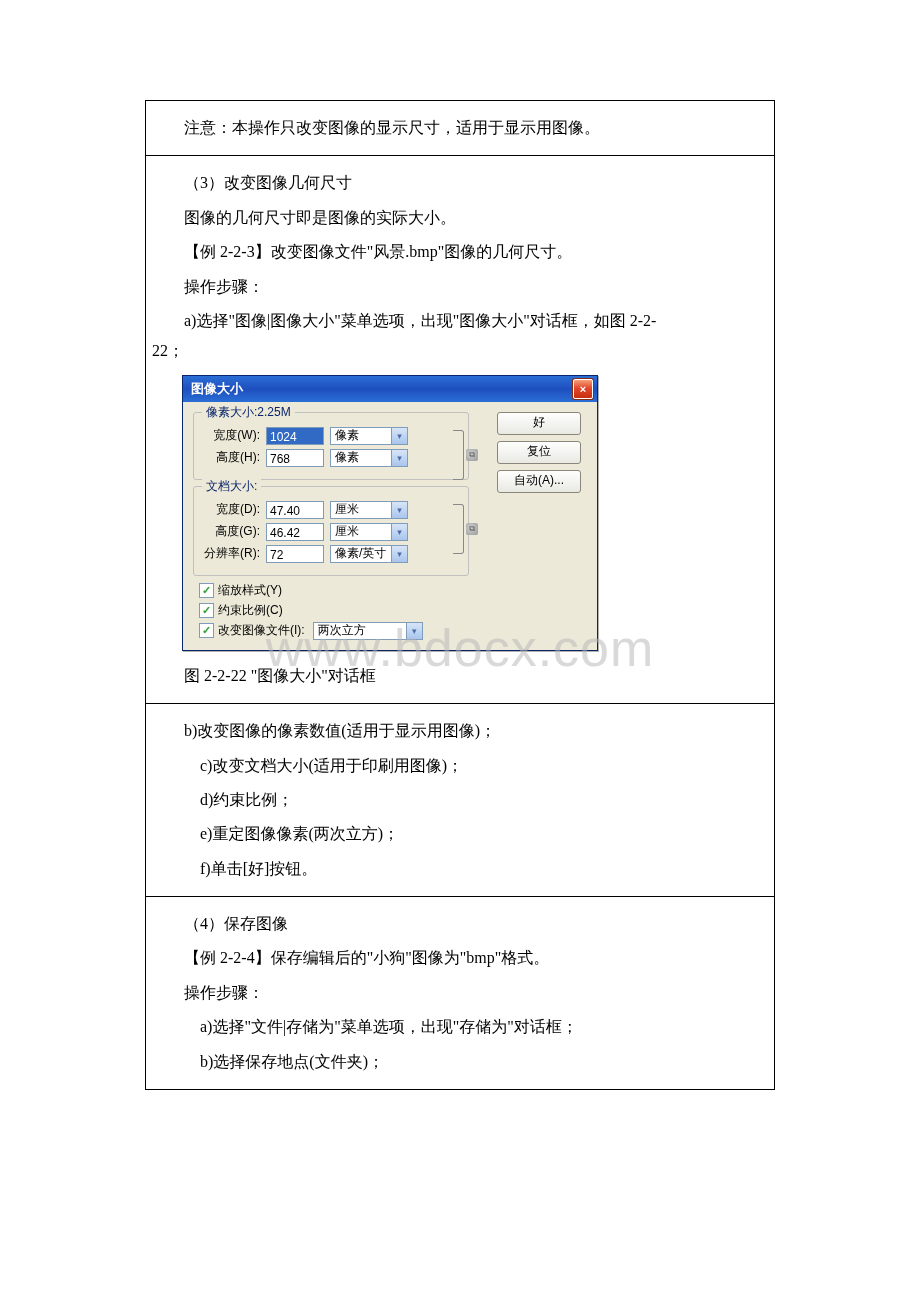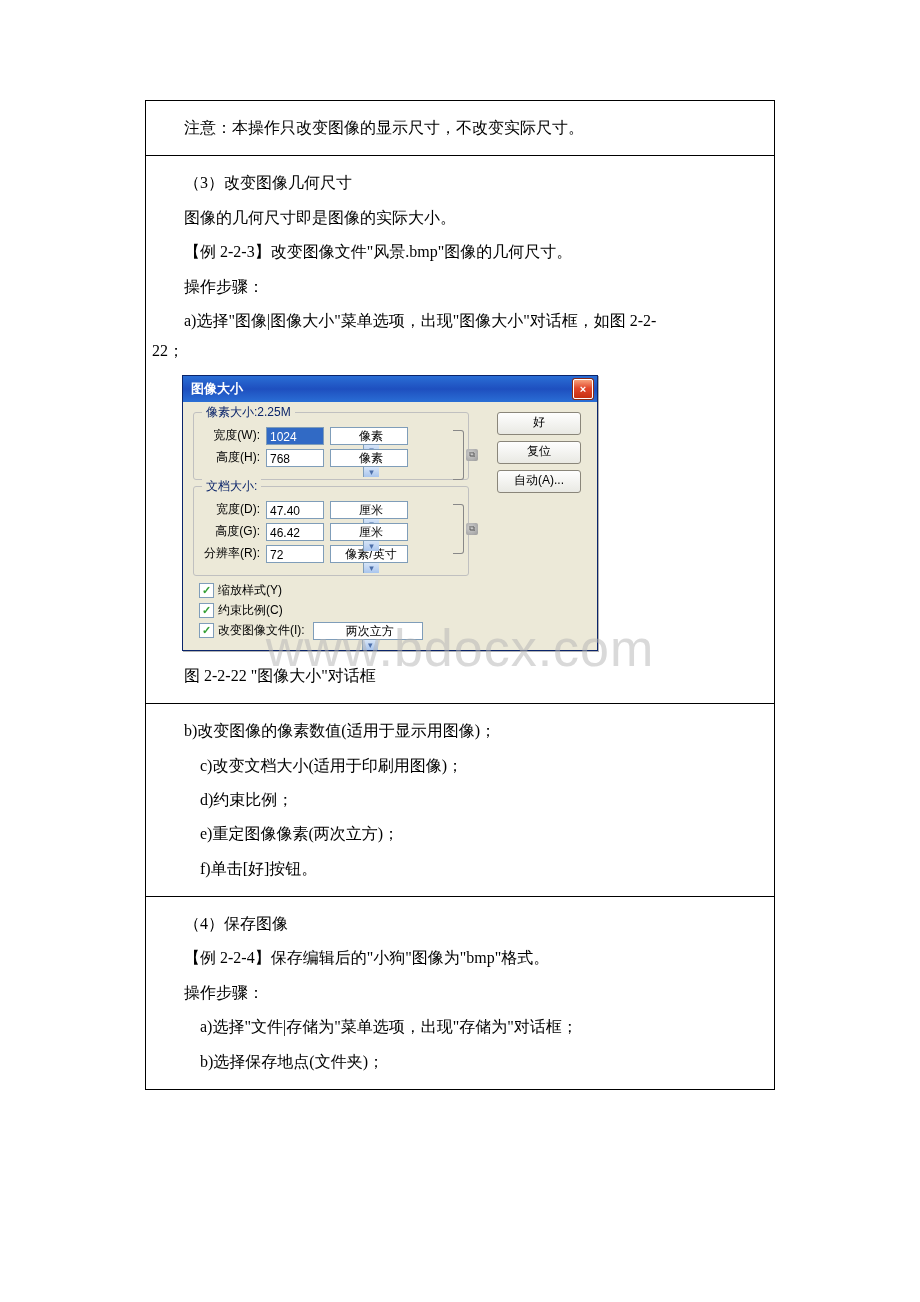--- a/index.html
+++ b/index.html
@@ -115,21 +115,20 @@
     width: 78px;
     height: 18px;
     background: #fff;
     border: 1px solid #7f9db9;
     display: flex;
     align-items: center;
     justify-content: space-between;
     font-size: 12px;
     padding-left: 4px;
     box-sizing: border-box;
-    flex-direction: column;
   }
   .row-select-wide { width: 110px; }
   .dd-arrow {
     width: 15px; height: 16px;
     background: linear-gradient(to bottom, #d7e5f7, #a9c5ed);
     border-left: 1px solid #7f9db9;
     display: flex; align-items: center; justify-content: center;
     color: #4b6ea9;
     font-size: 9px;
   }
@@ -207,21 +206,21 @@
 </head>
 <body>
 
 <div class="page">
   <div class="watermark">www.bdocx.com</div>
 
   <table class="doc-table">
     <tbody>
         <tr>
           <td>
-      <p class="para indent1">注意：本操作只改变图像的显示尺寸，不改变实际尺寸。</p>
+      <p class="para indent1">注意：本操作只改变图像的显示尺寸，适用于显示用图像。</p>
     </td>
         </tr>
 
     <tr>
           <td>
       <p class="para indent1">（3）改变图像几何尺寸</p>
       <p class="para indent1">图像的几何尺寸即是图像的实际大小。</p>
       <p class="para indent1">【例 2-2-3】改变图像文件"风景.bmp"图像的几何尺寸。</p>
       <p class="para indent1">操作步骤：</p>
       <p class="para indent1" style="margin-bottom:0">a)选择"图像|图像大小"菜单选项，出现"图像大小"对话框，如图 2-2-</p>

